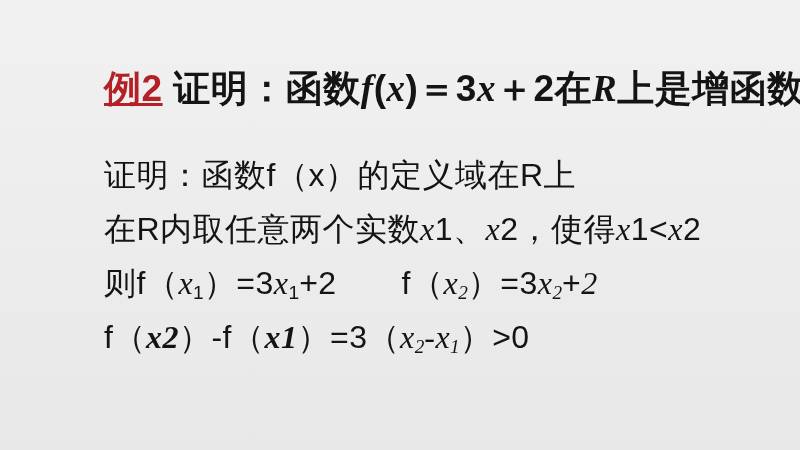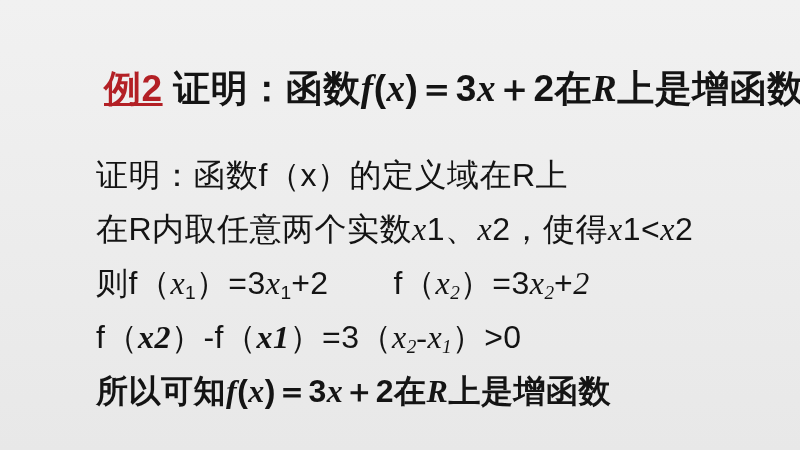--- a/index.html
+++ b/index.html
@@ -21,21 +21,21 @@
     top: 66px;
     font-size: 37px;
     line-height: 46px;
     white-space: nowrap;
     font-weight: bold;
     font-family: "Liberation Sans", sans-serif;
     letter-spacing: 0.5px;
   }
   .proof-body {
     position: absolute;
-    left: 96px;
+    left: 104px;
     top: 148px;
     width: 660px;
   }
   .proof-line {
     height: 54px;
     line-height: 54px;
     font-size: 32px;
     white-space: nowrap;
     letter-spacing: 0.5px;
   }
@@ -56,15 +56,14 @@
 <body>
 
 <div class="stage" style="color: rgb(20, 20, 20); background: linear-gradient(rgb(241, 241, 241) 0%, rgb(232, 232, 232) 100%);">
   <div class="slide-title"><span class="run red" style="color: rgb(179, 32, 37);">例2</span><span class="run hb"> 证明：函数</span><span class="run bi">f</span><span class="run hb">(</span><span class="run bi">x</span><span class="run hb">)＝3</span><span class="run bi">x</span><span class="run hb">＋2在</span><span class="run bi">R</span><span class="run hb">上是增函数.</span></div>
 
   <div class="proof-body">
     <div class="proof-line"><span class="run r">证明：函数</span><span class="run sans">f（x）</span><span class="run r">的定义域在</span><span class="run sans">R</span><span class="run r">上</span></div>
     <div class="proof-line"><span class="run r">在</span><span class="run sans">R</span><span class="run r">内取任意两个实数</span><span class="run mi">x</span><span class="run sans">1</span><span class="run r">、</span><span class="run mi">x</span><span class="run sans">2</span><span class="run r">，使得</span><span class="run mi">x</span><span class="run sans">1&lt;</span><span class="run mi">x</span><span class="run sans">2</span></div>
     <div class="proof-line"><span class="run r">则</span><span class="run sans">f（</span><span class="run mi">x</span><span class="run sub">1</span><span class="run sans">）=3</span><span class="run mi">x</span><span class="run sub">1</span><span class="run sans">+2</span><span class="run r">　　</span><span class="run sans">f（</span><span class="run mi">x</span><span class="run misub">2</span><span class="run sans">）=3</span><span class="run mi">x</span><span class="run misub">2</span><span class="run sans">+</span><span class="run mi">2</span></div>
     <div class="proof-line"><span class="run sans">f（</span><span class="run bi">x2</span><span class="run sans">）-</span><span class="run sans">f（</span><span class="run bi">x1</span><span class="run sans">）=3（</span><span class="run mi">x</span><span class="run misub">2</span><span class="run mi">-</span><span class="run mi">x</span><span class="run misub">1</span><span class="run sans">）&gt;0</span></div>
-    <div class="proof-line"><span class="run hb">所以可知</span><span class="run bi">f</span><span class="run hb">(</span><span class="run bi">x</span><span class="run hb">)＝3</span><span class="run bi">x</span><span class="run hb">＋2在</span><span class="run bi">R</span><span class="run hb">上是增函数</span></div>
   </div>
 </div>
 
 </body></html>

